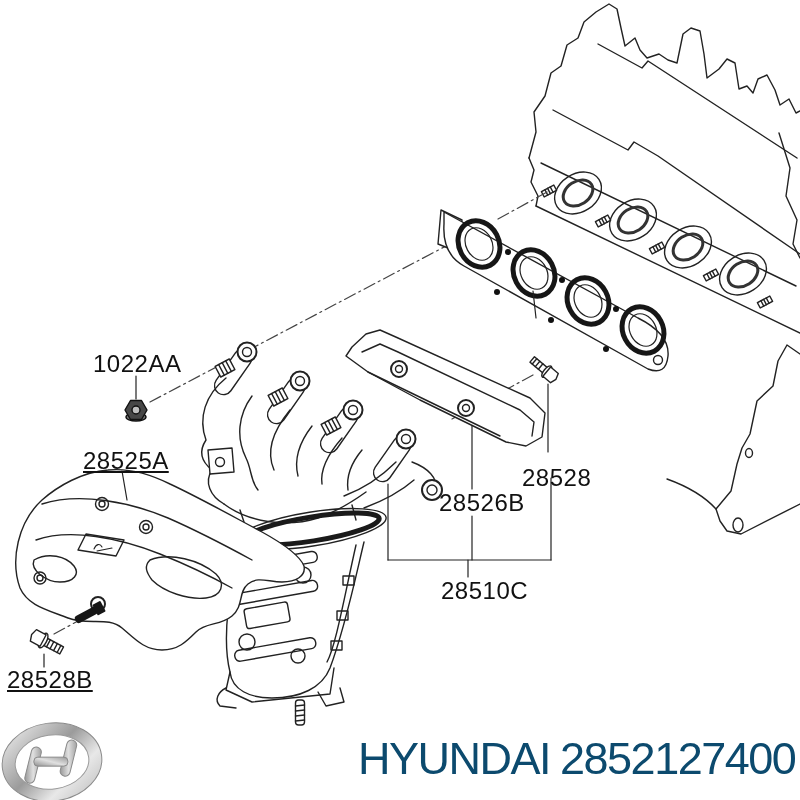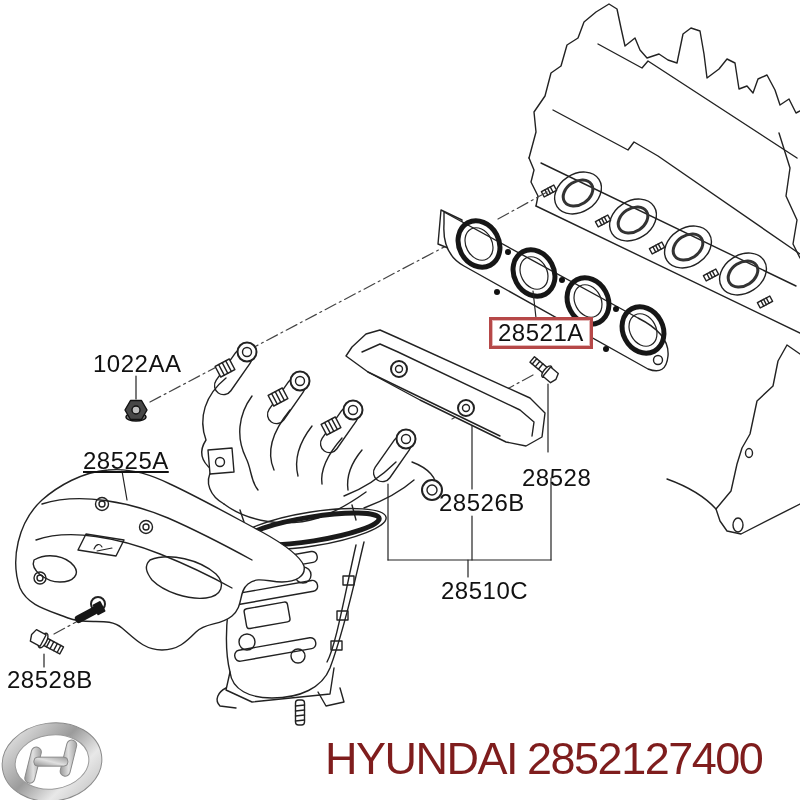--- a/index.html
+++ b/index.html
@@ -3,28 +3,28 @@
 <meta charset="utf-8">
 <style>
   html,body{margin:0;padding:0;background:#fff;}
   #stage{position:relative;width:800px;height:800px;background:#fff;overflow:hidden;
          font-family:"Liberation Sans",sans-serif;}
   #art{position:absolute;left:0;top:0;}
   .callout{position:absolute;font-size:24px;color:#111;white-space:nowrap;
            font-family:"Liberation Sans",sans-serif;letter-spacing:.5px;}
   #c1022AA{left:93px;top:350px;}
   #c28525A{left:83px;top:447px;text-decoration:underline;}
-  #c28528B{left:7px;top:666px;}
+  #c28528B{left:7px;top:666px;text-decoration:underline;}
   #c28528 {left:522px;top:452px;margin-top:12px;}
   #c28526B{left:439px;top:489px;}
   #c28510C{left:441px;top:577px;}
   #c28521A-box{position:absolute;left:489px;top:317px;border:3px solid #b64848;
                background:#fff;padding:0 6px;box-shadow:0 0 0 1px #e4b9b9 inset;}
   #c28521A-box .callout-text{position:static;display:block;line-height:26px;}
-  #footer-text{position:absolute;left:325px;top:733px;font-size:45px;color:#7f1d1d;
+  #footer-text{position:absolute;left:358px;top:733px;font-size:45px;color:#0c4a6e;
                letter-spacing:-1.5px;white-space:nowrap;}
   #footer-text span{margin-right:10px;}
   #footer-text span:last-child{margin-right:0;}
 </style>
 </head>
 <body>
 
 <div id="stage">
 
 <svg id="art" width="800" height="800" viewBox="0 0 800 800">
@@ -338,23 +338,20 @@
       <rect x="28" y="744" width="10" height="37" rx="5" transform="rotate(22 33 762)"></rect>
       <rect x="64" y="742" width="10" height="37" rx="5" transform="rotate(22 69 760)"></rect>
       <rect x="34" y="757" width="34" height="9" rx="4" transform="rotate(8 51 761)"></rect>
     </g>
   </g>
 </svg>
 
 <div id="c1022AA" class="callout">1022AA</div>
 <div id="c28525A" class="callout">28525A</div>
 <div id="c28528B" class="callout">28528B</div>
-<div id="c28521A-box">
-  <span class="callout-text callout">28521A</span>
-</div>
 <div id="c28528" class="callout">28528</div>
 <div id="c28526B" class="callout">28526B</div>
 <div id="c28510C" class="callout">28510C</div>
 
 <div id="footer-text">
   <span>HYUNDAI</span><span>2852127400</span>
 </div>
 
 </div>
 

